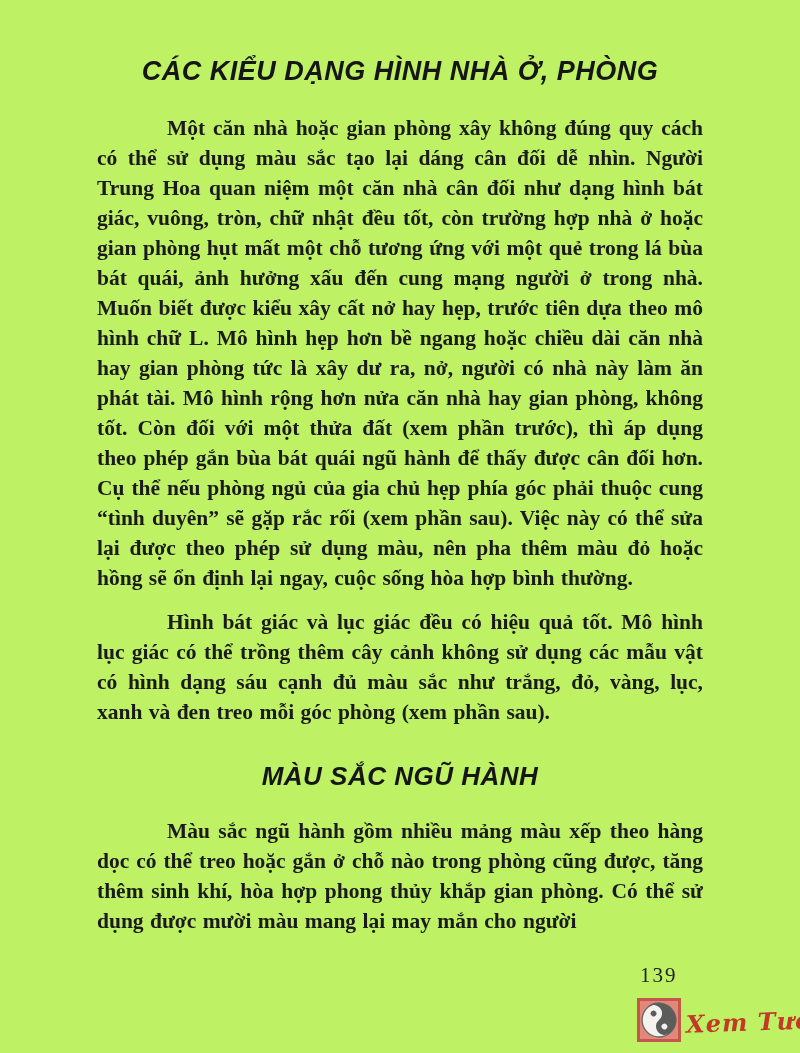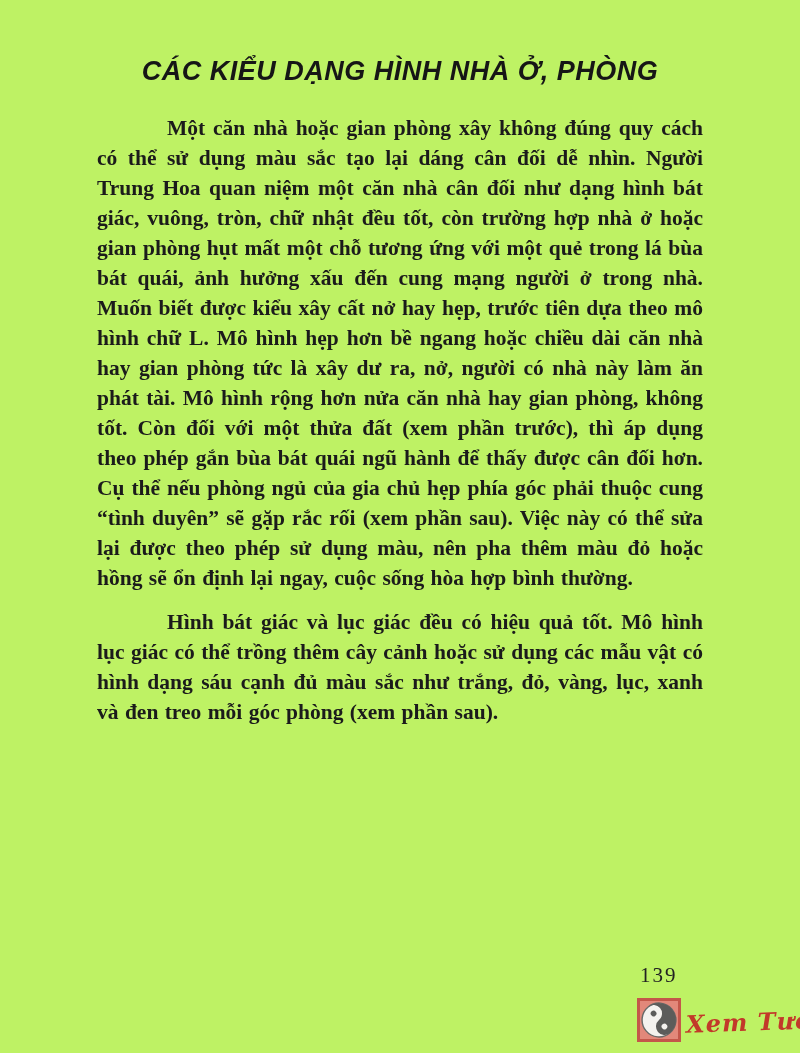--- a/index.html
+++ b/index.html
@@ -84,23 +84,25 @@
 <body>
 
 <div class="page">
 
   <div class="text-block">
 
     <h1 class="doc-title">CÁC KIỂU DẠNG HÌNH NHÀ Ở, PHÒNG</h1>
 
     <p class="body-par">Một căn nhà hoặc gian phòng xây không đúng quy cách có thể sử dụng màu sắc tạo lại dáng cân đối dễ nhìn. Người Trung Hoa quan niệm một căn nhà cân đối như dạng hình bát giác, vuông, tròn, chữ nhật đều tốt, còn trường hợp nhà ở hoặc gian phòng hụt mất một chỗ tương ứng với một quẻ trong lá bùa bát quái, ảnh hưởng xấu đến cung mạng người ở trong nhà. Muốn biết được kiểu xây cất nở hay hẹp, trước tiên dựa theo mô hình chữ L. Mô hình hẹp hơn bề ngang hoặc chiều dài căn nhà hay gian phòng tức là xây dư ra, nở, người có nhà này làm ăn phát tài. Mô hình rộng hơn nửa căn nhà hay gian phòng, không tốt. Còn đối với một thửa đất (xem phần trước), thì áp dụng theo phép gắn bùa bát quái ngũ hành để thấy được cân đối hơn. Cụ thể nếu phòng ngủ của gia chủ hẹp phía góc phải thuộc cung “tình duyên” sẽ gặp rắc rối (xem phần sau). Việc này có thể sửa lại được theo phép sử dụng màu, nên pha thêm màu đỏ hoặc hồng sẽ ổn định lại ngay, cuộc sống hòa hợp bình thường.</p>
 
-    <p class="body-par">Hình bát giác và lục giác đều có hiệu quả tốt. Mô hình lục giác có thể trồng thêm cây cảnh hoặc sử dụng các mẫu vật có hình dạng sáu cạnh đủ màu sắc như trắng, đỏ, vàng, lục, xanh và đen treo mỗi góc phòng (xem phần sau).</p>
+    <p class="body-par">Hình bát giác và lục giác đều có hiệu quả tốt. Mô hình lục giác có thể trồng thêm cây cảnh không sử dụng các mẫu vật có hình dạng sáu cạnh đủ màu sắc như trắng, đỏ, vàng, lục, xanh và đen treo mỗi góc phòng (xem phần sau).</p>
 
+    <h2 class="doc-title second">MÀU SẮC NGŨ HÀNH</h2>
 
+    <p class="body-par">Màu sắc ngũ hành gồm nhiều mảng màu xếp theo hàng dọc có thể treo hoặc gắn ở chỗ nào trong phòng cũng được, tăng thêm sinh khí, hòa hợp phong thủy khắp gian phòng. Có thể sử dụng được mười màu mang lại may mắn cho người</p>
 
   </div>
 
   <div class="page-number">139</div>
 
   <div class="watermark">
     <span class="yy-box" style="background: rgb(226, 136, 122); border-color: rgb(196, 87, 74);">
       <svg viewBox="0 0 100 100" width="36" height="36" aria-hidden="true">
         <circle cx="50" cy="50" r="47" fill="#f4f2ee" stroke="#6a6a68" stroke-width="4"></circle>
         <path d="M50,3 a47,47 0 0,1 0,94 a23.5,23.5 0 0,1 0,-47 a23.5,23.5 0 0,0 0,-47 z" fill="#5c5c5a"></path>

